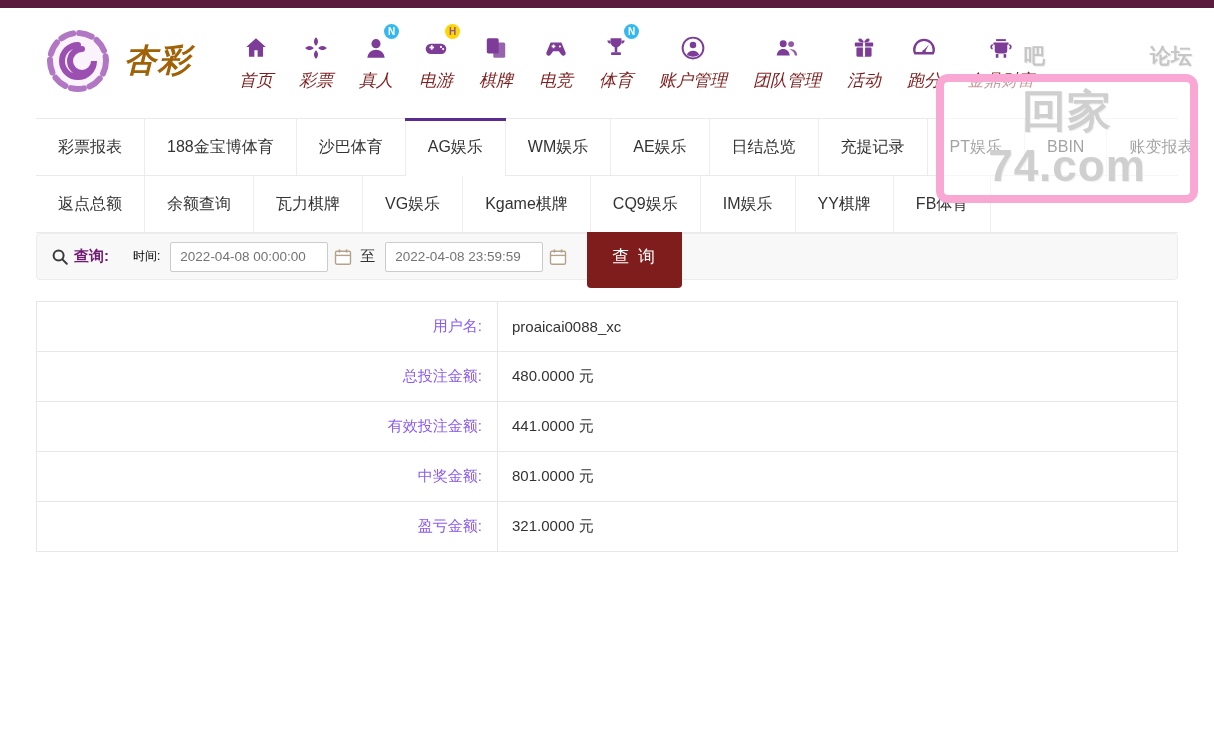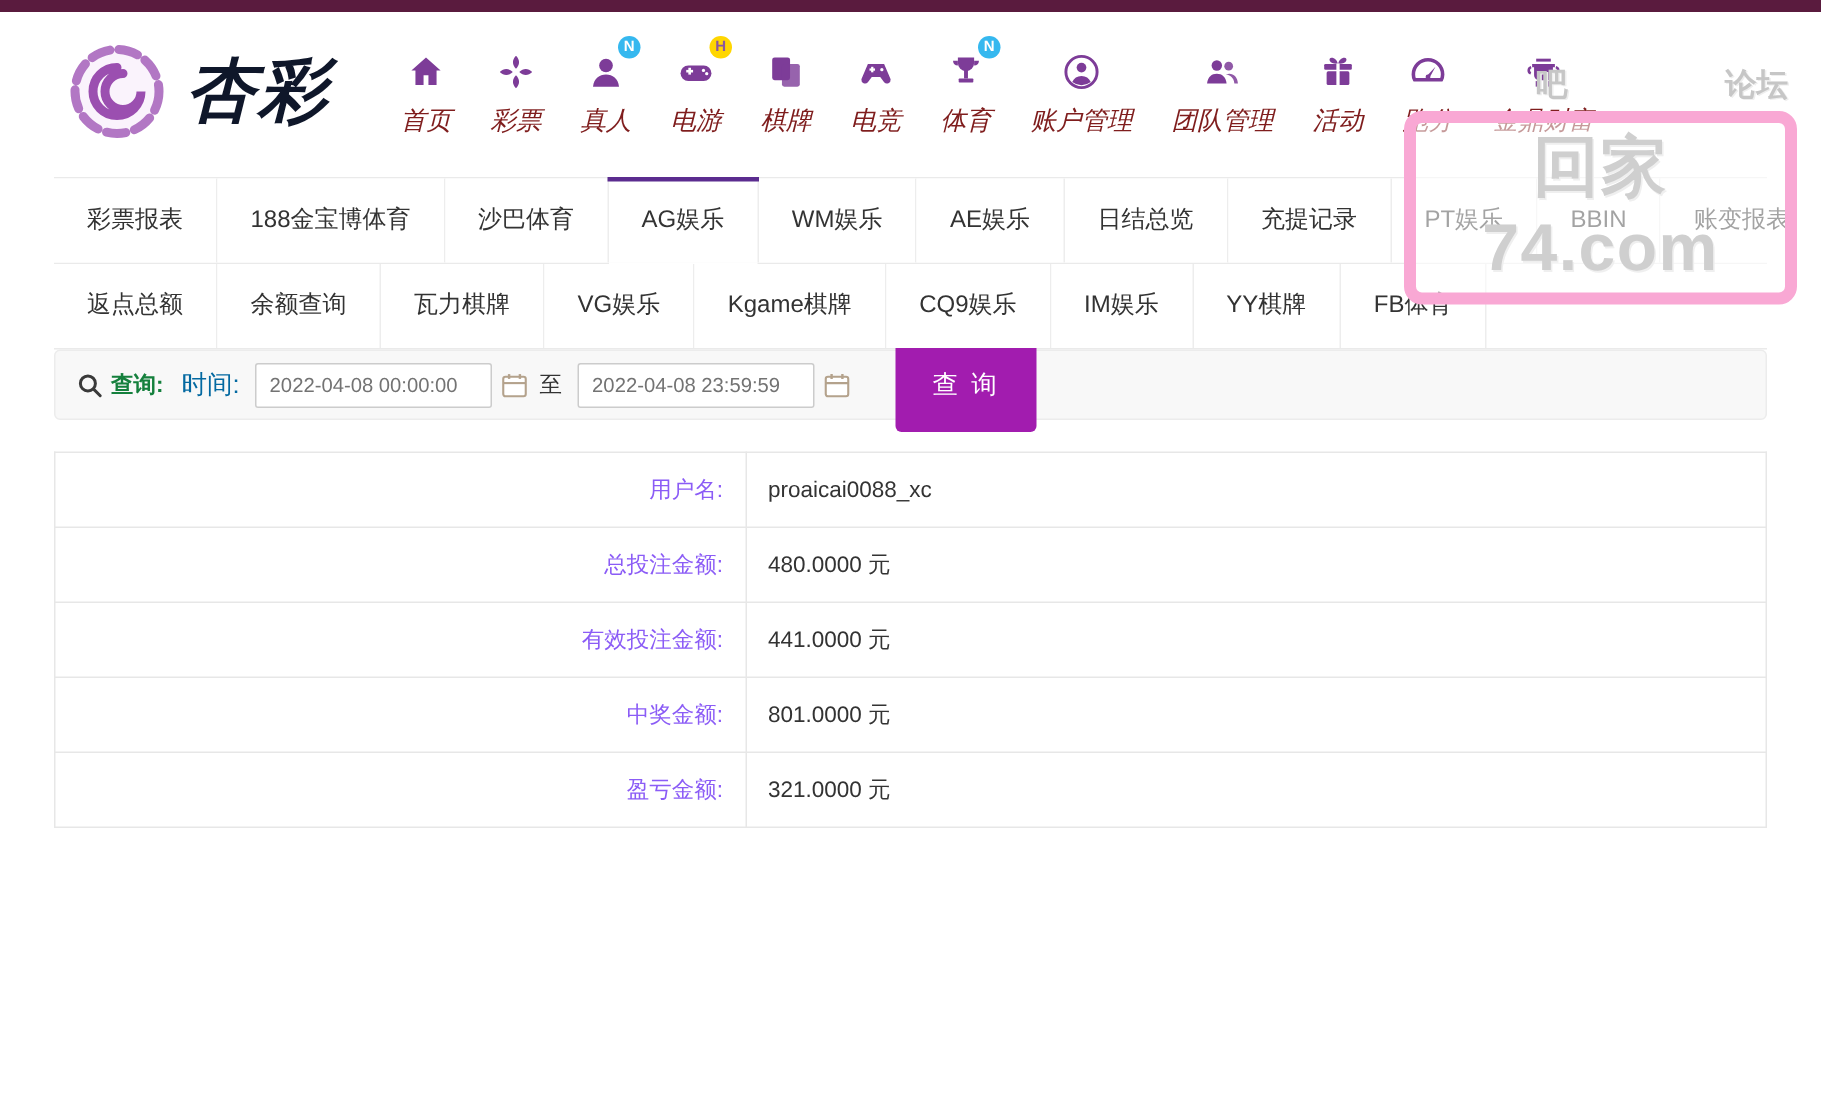--- a/index.html
+++ b/index.html
@@ -8,21 +8,21 @@
     width:1214px; height:738px; overflow:hidden; position:relative;
     background:#fff; color:#333;
     font-family:"Liberation Sans","DejaVu Sans",sans-serif;
   }
   
   .topbar { height:8px; background:#5a1b3e; }
 
   
   .header { position:relative; height:110px; display:flex; align-items:center; padding:6px 18px 10px 42px; }
   .logo { display:flex; align-items:center; gap:10px; margin-right:34px; cursor:pointer; }
-  .logo-text { font-size:46px; font-weight:bold; color:#0f172a; letter-spacing:2px; font-style:italic; }
+  .logo-text { font-size:32px; font-weight:bold; color:#a16207; letter-spacing:2px; font-style:italic; }
   .nav { display:flex; align-items:flex-end; flex:1; }
   .nav-item { display:flex; flex-direction:column; align-items:center; margin:0 13px; cursor:pointer; }
   .nav-icon { position:relative; height:36px; display:flex; align-items:center; justify-content:center; }
   .nav-label { font-size:17px; color:#7f1d1d; margin-top:3px; white-space:nowrap;font-style:italic; }
   .badge { position:absolute; top:-6px; right:-10px; min-width:15px; height:15px; padding:0 2px;
            border-radius:8px; font-size:10px; line-height:15px; text-align:center; font-weight:bold; }
   .badge-n { background:#35b8ef; color:#fff; }
   .badge-h { background:#ffd600; color:#8a56a0; }
 
   
@@ -46,28 +46,28 @@
 
   
   .subtabs { display:flex; align-items:center; gap:50px; margin:17px 0 16px; padding-left:18px; }
   .subtab { font-size:16px; color:#333; cursor:pointer; padding:8px 2px; }
   .subtab.active { background:#693a87; color:#fff; padding:8px 22px; border-radius:2px; }
 
   
   .querybar { background:#f8f8f8; border:1px solid #ececec; border-radius:4px; height:47px;
               display:flex; align-items:center; padding:0 14px; margin-bottom:21px; }
   .q-icon { display:flex; align-items:center; margin-right:5px; }
-  .q-strong { font-size:15px; font-weight:bold; color:#15803d; margin-right:12px; }
-  .q-label { font-size:17px; color:#0369a1; margin-right:10px; }
+  .q-strong { font-size:15px; font-weight:bold; color:#701a75; margin-right:24px; }
+  .q-label { font-size:12px; color:#000000; margin-right:10px; }
   .date-input { width:158px; height:30px; border:1px solid #ccc; border-radius:2px; padding:0 9px;
                 font-size:13.5px; color:#737373; background:#fff; font-family:"Liberation Sans","DejaVu Sans",sans-serif; }
   .cal-icon { display:flex; align-items:center; margin:0 8px 0 6px; cursor:pointer; }
   .to-label { font-size:15px; color:#333; margin-right:10px; }
-  .query-btn { background:#a21caf; color:#fff; border:none; border-radius:4px; font-size:17px;
-               padding:20px 25px; margin-left:22px; cursor:pointer; letter-spacing:2px;
+  .query-btn { background:#7f1d1d; color:#fff; border:none; border-radius:4px; font-size:17px;
+               padding:20px 25px; margin-left:12px; cursor:pointer; letter-spacing:2px;
                font-family:"Liberation Sans","DejaVu Sans",sans-serif; }
 
   
   .summary-table { width:100%; border-collapse:collapse; }
   .summary-table td { border:1px solid #e7e7e7; height:50px; font-size:15px; background:#fff; }
   .summary-table td.lbl { width:461px; text-align:right; padding-right:15px; color:#8b5cf6; }
   .summary-table td.val { padding-left:14px; color:#333; }
 
   .nav-svg { display:block; }
 </style>

